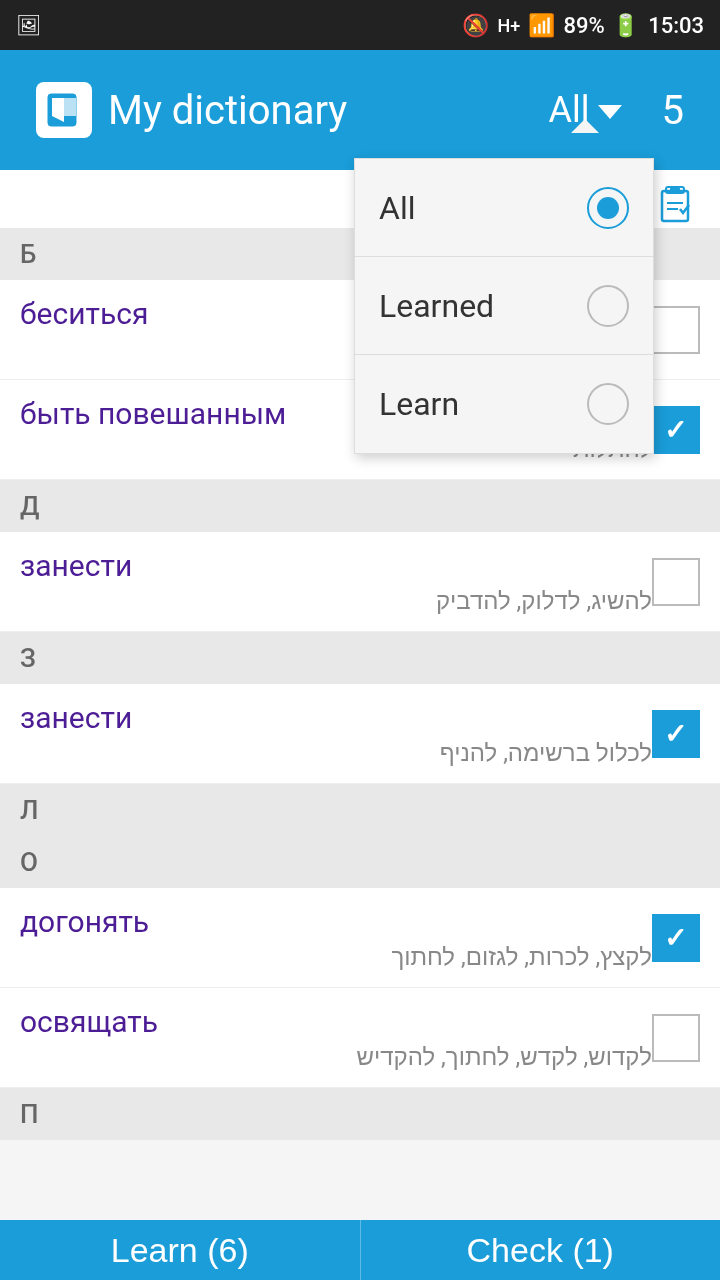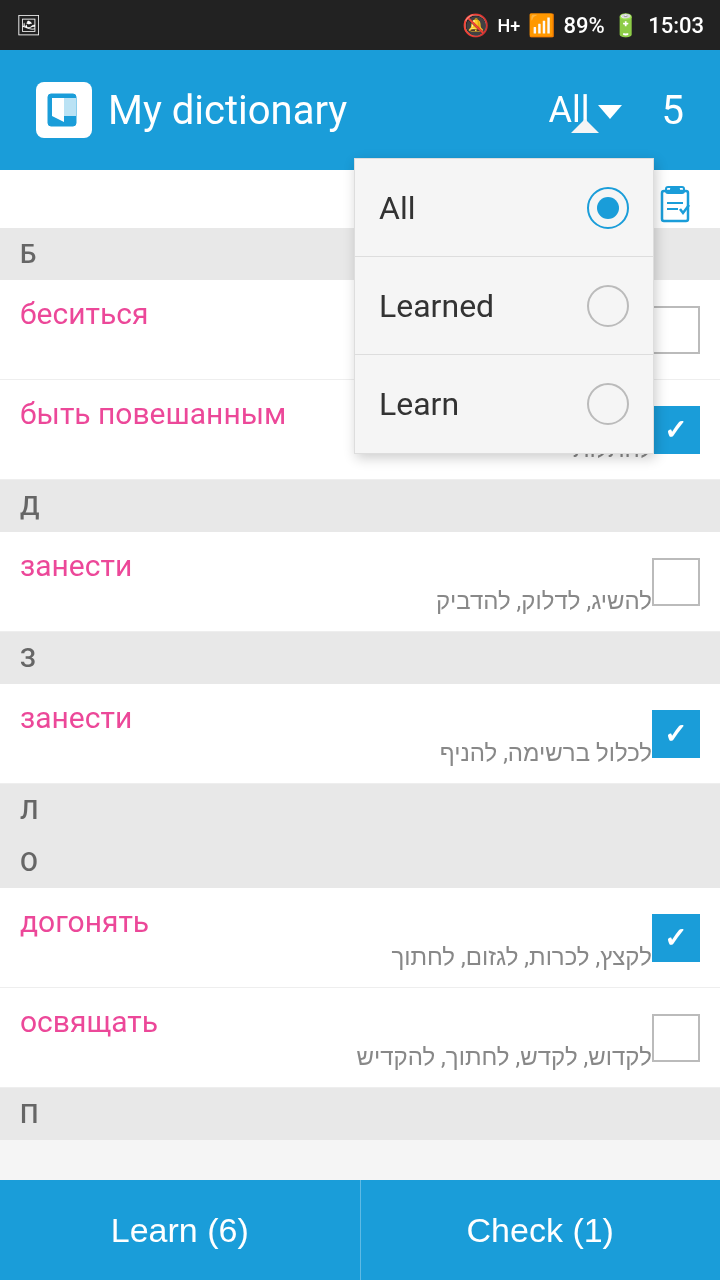--- a/index.html
+++ b/index.html
@@ -132,21 +132,21 @@
       display: flex;
       align-items: center;
       border-bottom: 1px solid #eee;
       min-height: 90px;
     }
     .list-item-content {
       flex: 1;
     }
     .list-item-russian {
       font-size: 30px;
-      color: #ec4899;
+      color: #4c1d95;
       font-weight: 400;
     }
     .list-item-hebrew {
       font-size: 24px;
       color: #888;
       margin-top: 4px;
       direction: rtl;
     }
     .checkbox {
       width: 48px;
@@ -168,21 +168,21 @@
       font-size: 28px;
       font-weight: bold;
     }
 
     
     .bottom-bar {
       position: absolute;
       bottom: 0;
       left: 0;
       right: 0;
-      height: 100px;
+      height: 60px;
       background: #1a9dd9;
       display: flex;
     }
     .bottom-btn {
       flex: 1;
       display: flex;
       align-items: center;
       justify-content: center;
       color: #fff;
       font-size: 34px;

